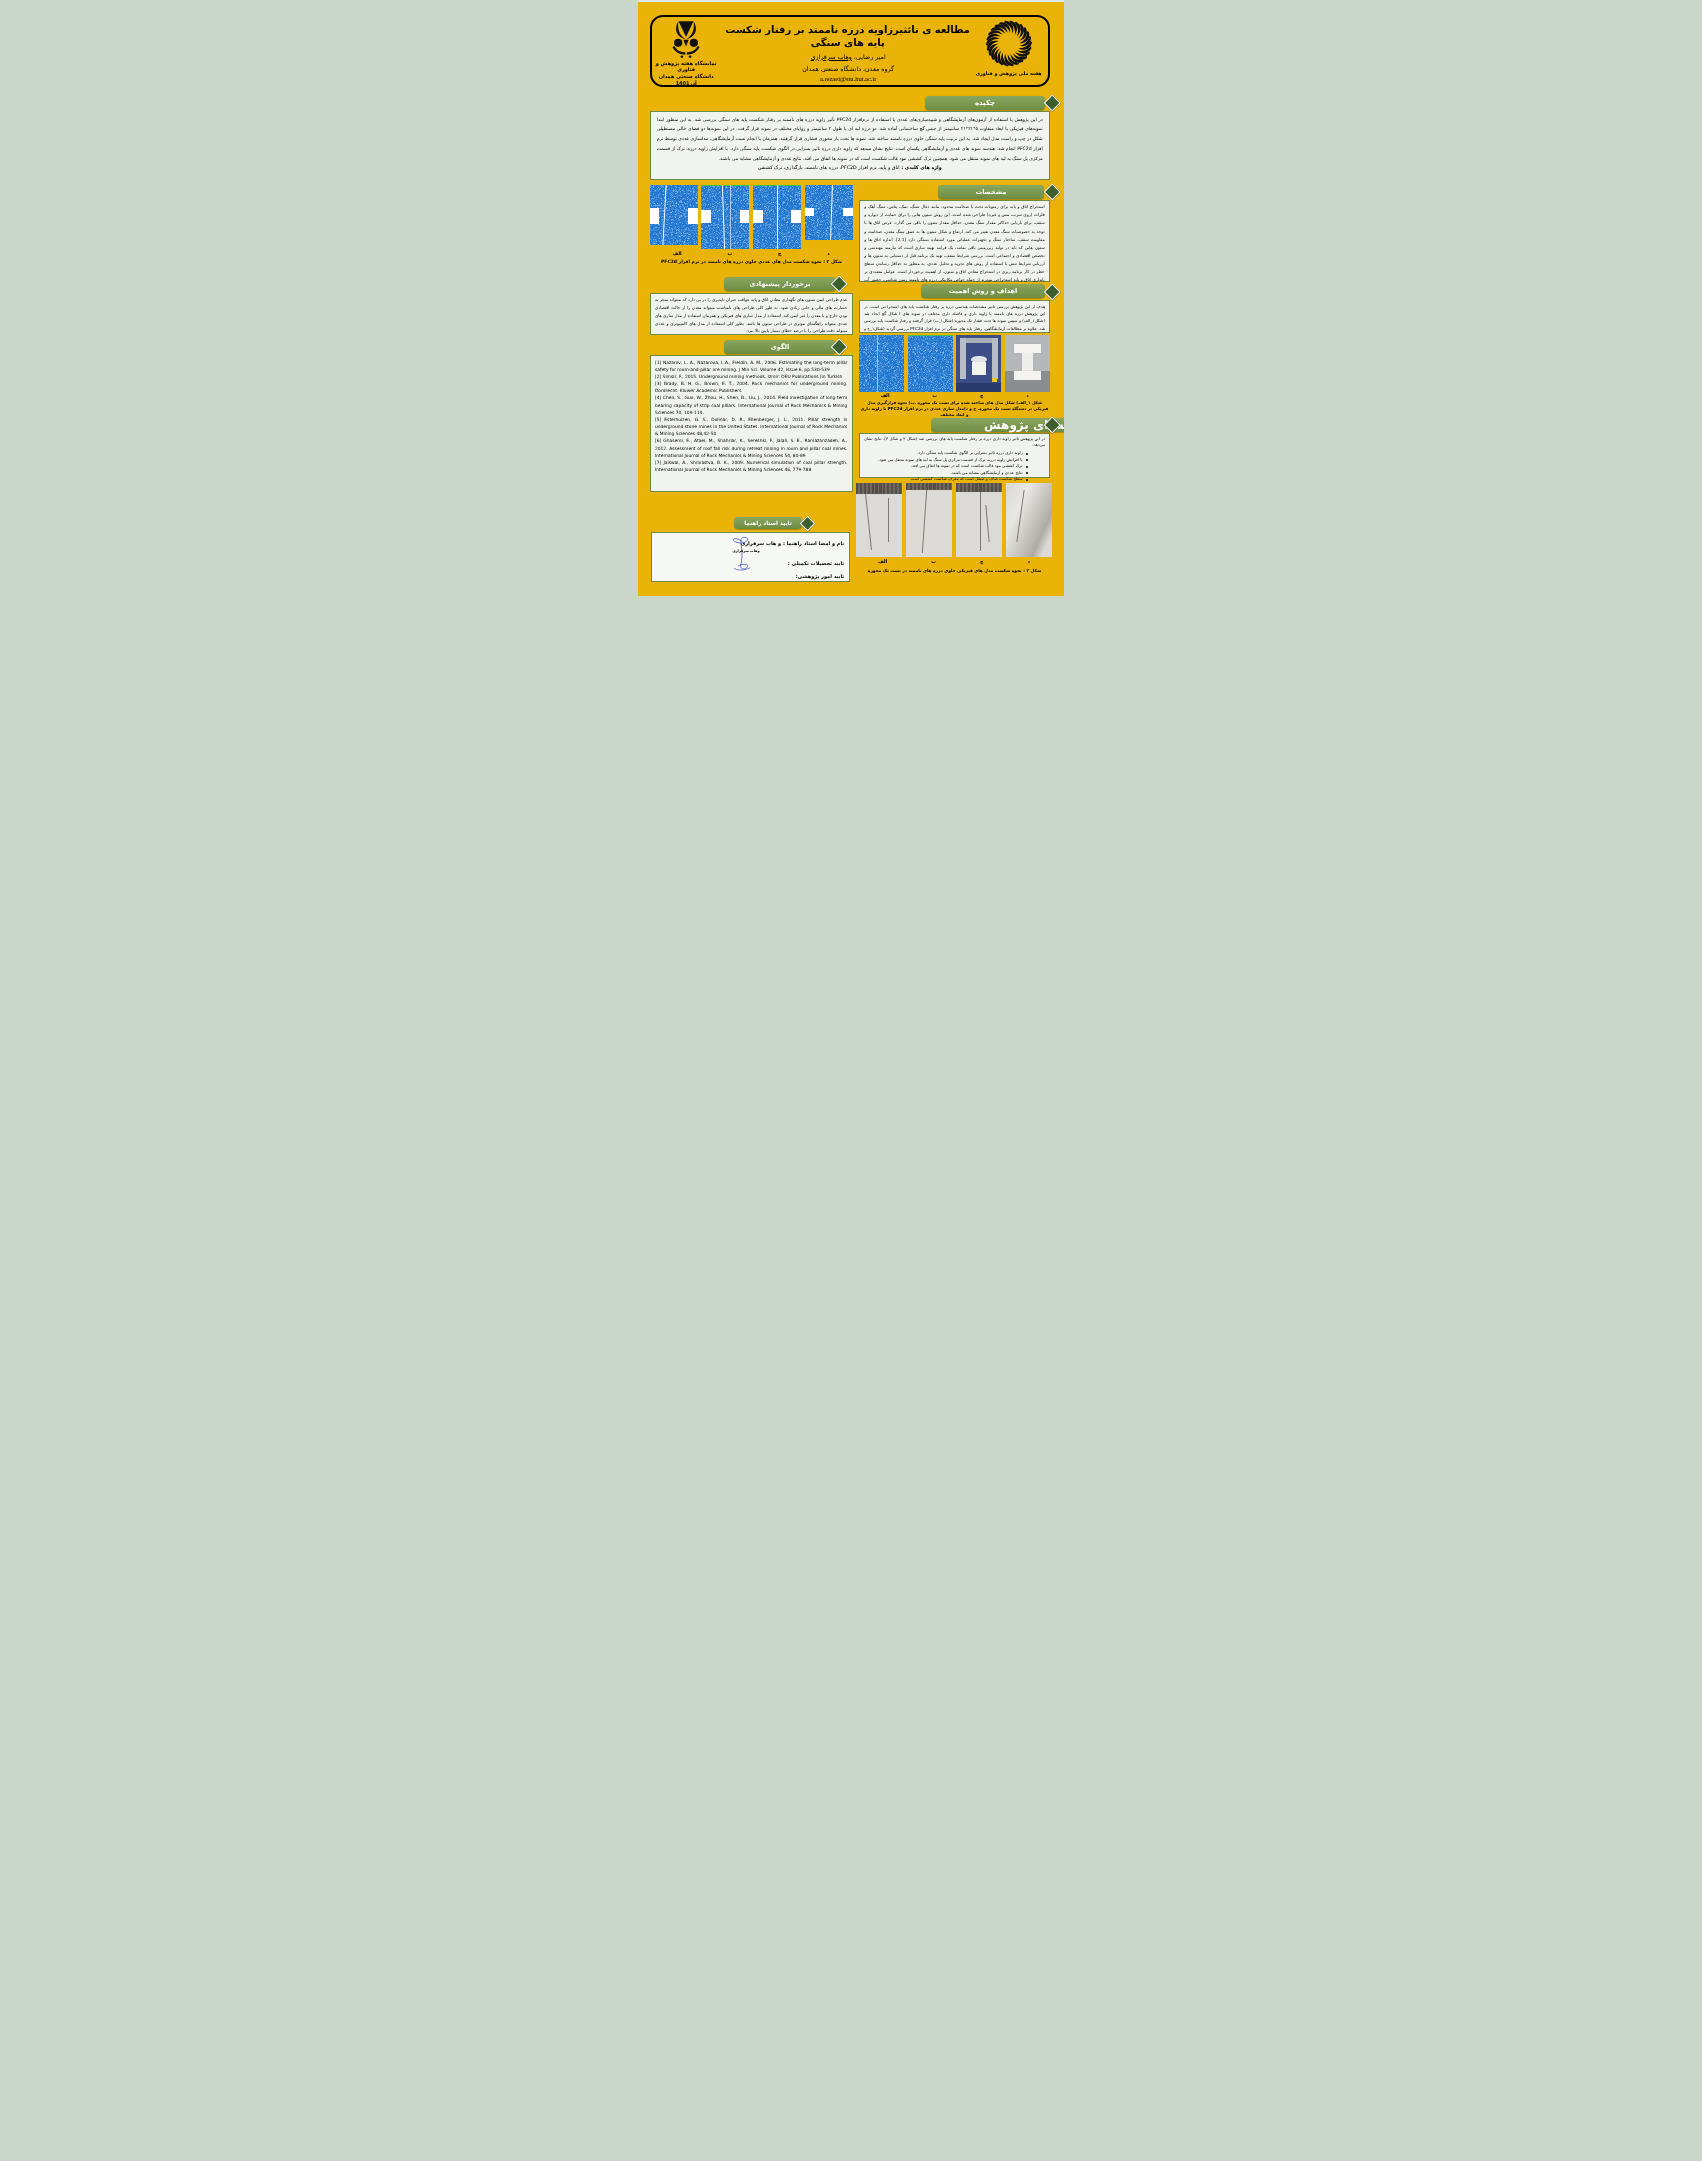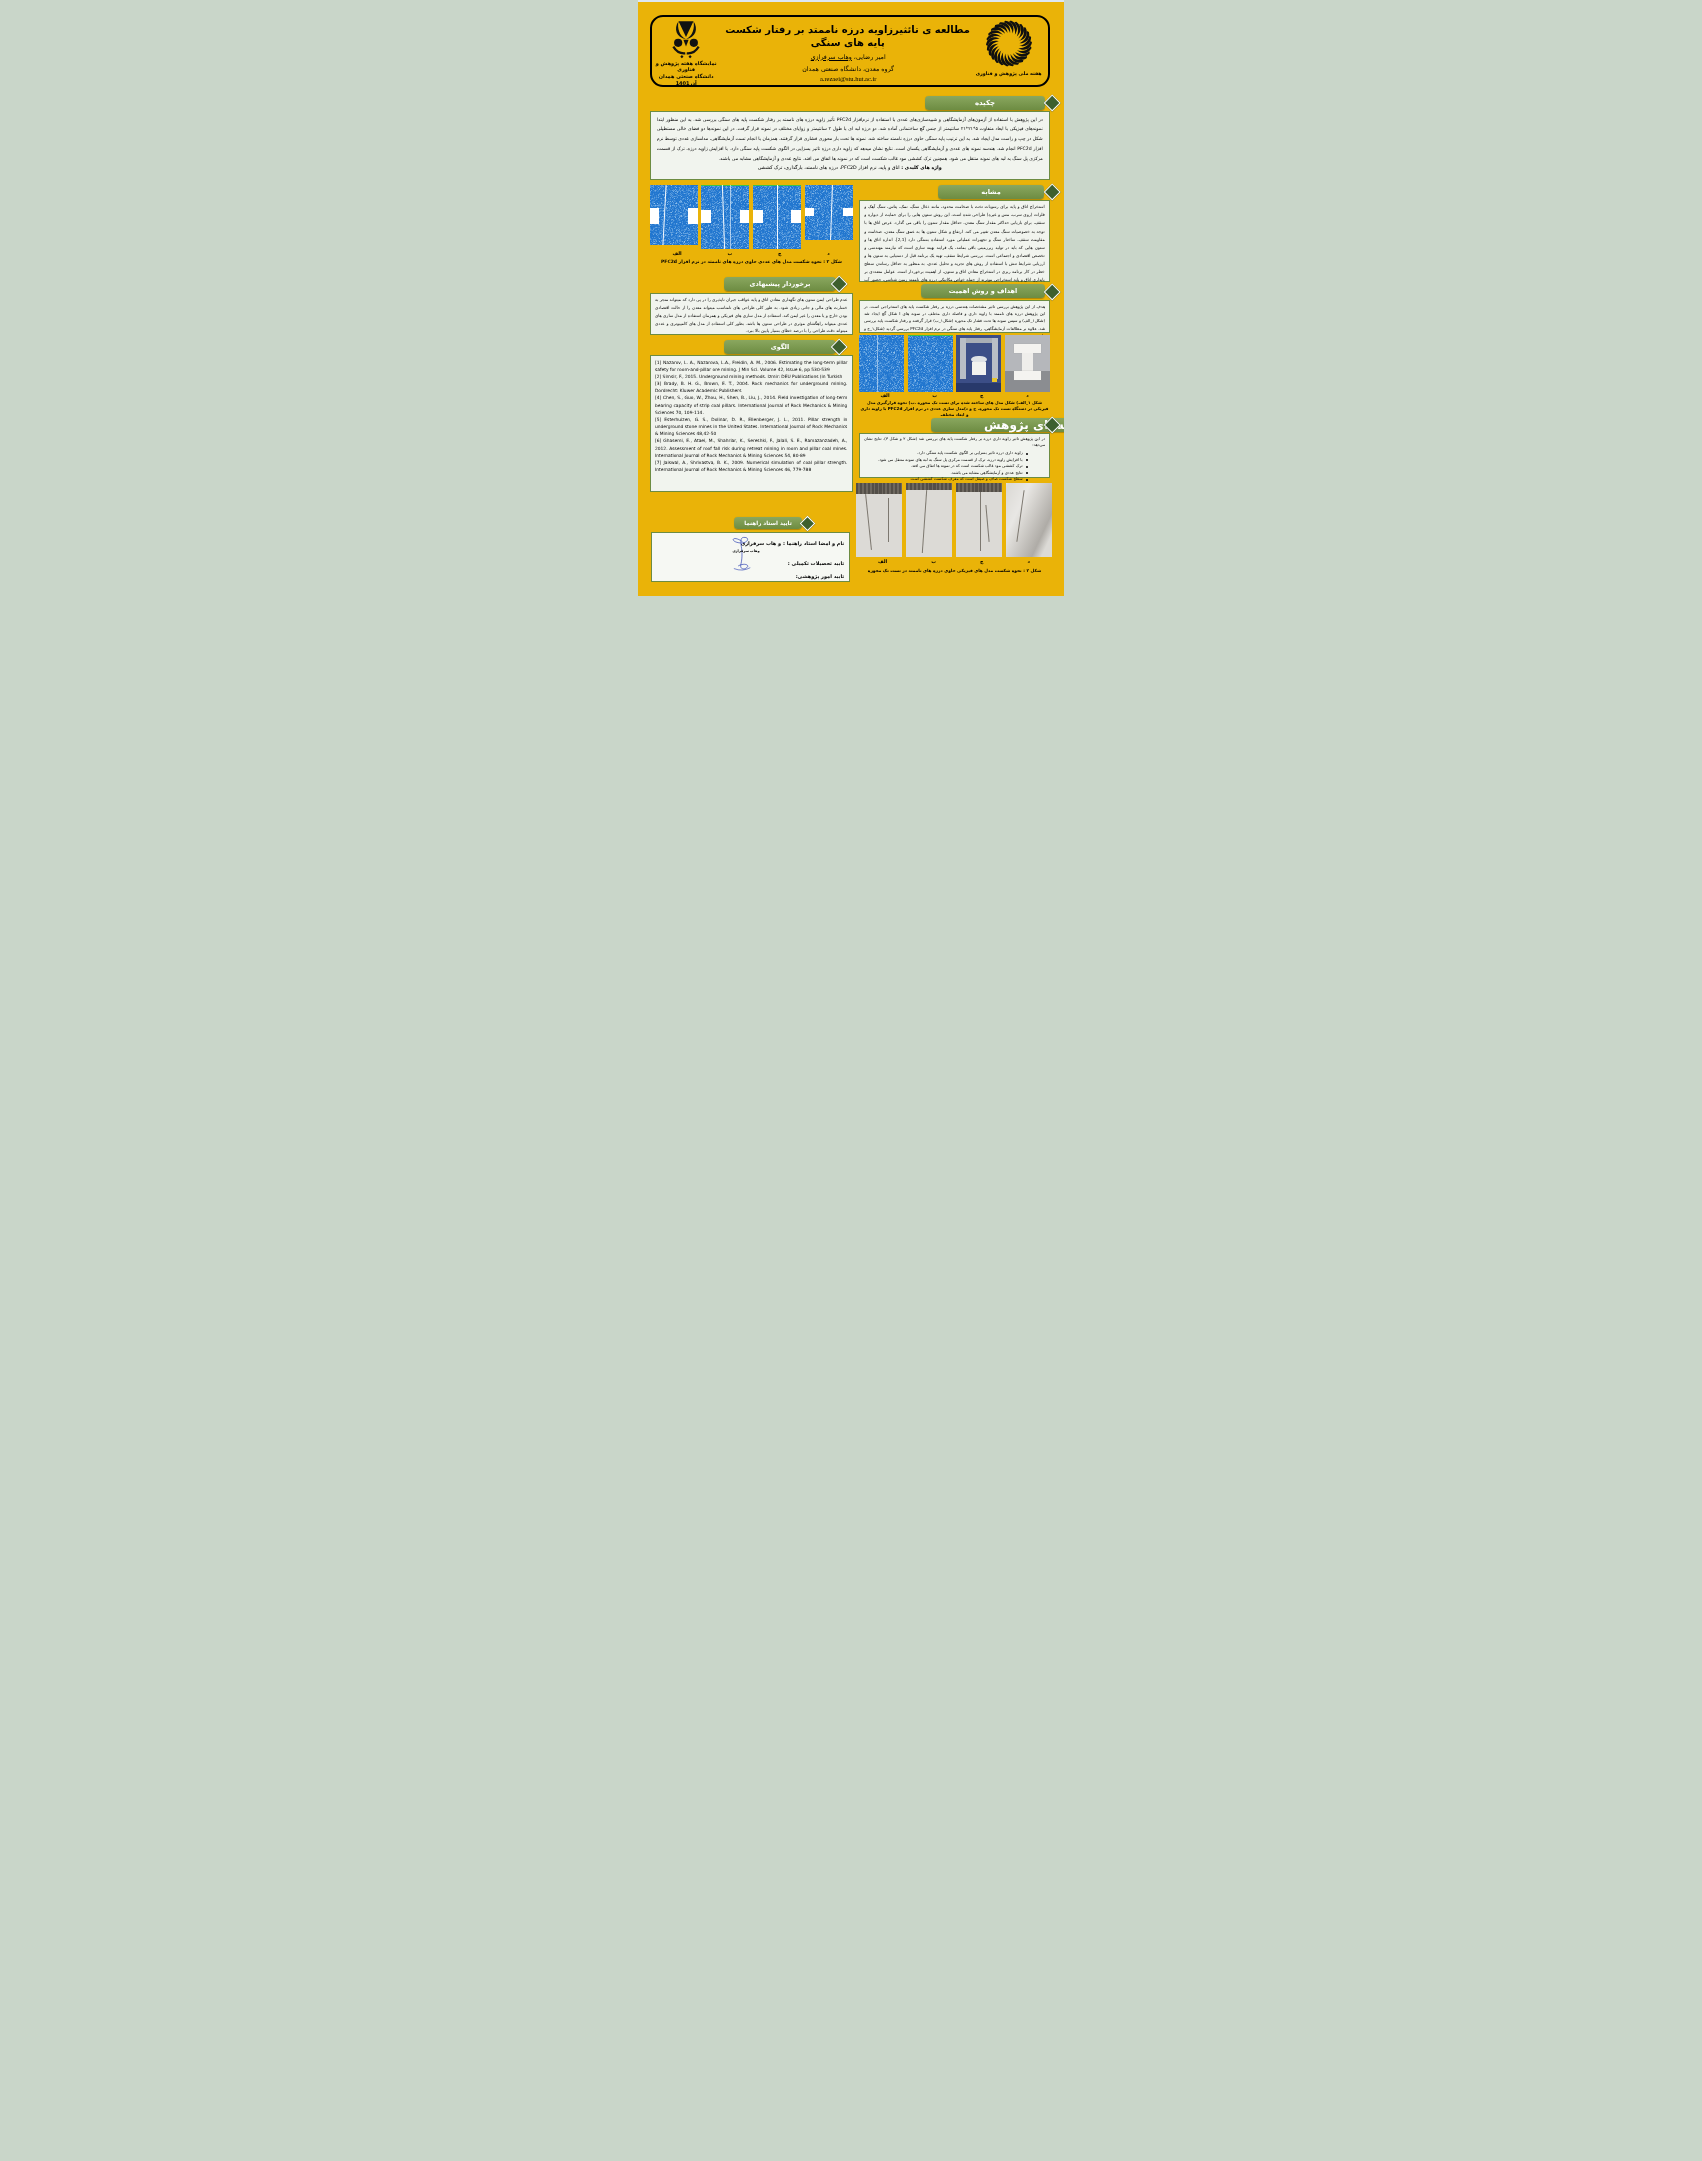--- a/index.html
+++ b/index.html
@@ -260,21 +260,21 @@
   </div>
   <div class="abs labelrow f3labels">
     <span>الف</span>
     <span>ب</span>
     <span>ج</span>
     <span>د</span>
   </div>
   <div class="abs figcap f3cap">شکل ۳ : نحوه شکست مدل های عددی حاوی درزه های ناممتد در نرم افزار PFC2d</div>
 
   <div class="abs secbar bar-intro">
-    <span>مشابه</span>
+    <span>مشخصات</span>
     </div>
   <div class="abs diamond dia-intro"></div>
   <div class="abs box box-intro">
     <div class="fa intro-body">استخراج اتاق و پایه برای رسوبات تخت با ضخامت محدود، مانند ذغال سنگ، نمک، پتاس، سنگ آهک و فلزات (روی سرب، مس و غیره) طراحی شده است. این روش ستون هایی را برای حمایت از دیواره و سقف، برای بازیابی حداکثر مقدار سنگ معدن، حداقل مقدار ستون را باقی می گذارد. عرض اتاق ها با توجه به خصوصیات سنگ معدن تغییر می کند. ارتفاع و شکل ستون ها به عمق سنگ معدن، ضخامت و مقاومت سقف، ساختار سنگ و تجهیزات عملیاتی مورد استفاده بستگی دارد [2,1]. اندازه اتاق ها و ستون هایی که باید در تولید زیرزمینی باقی بمانند، یک فرایند بهینه سازی است که نیازمند مهندسی و تخصص اقتصادی و اجتماعی است. بررسی شرایط سقف، تهیه یک برنامه قبل از دستیابی به ستون ها و ارزیابی شرایط تنش با استفاده از روش های تجزیه و تحلیل عددی، به منظور به حداقل رساندن سطح خطر در کار برنامه ریزی در استخراج معادن اتاق و ستون، از اهمیت برخوردار است. عوامل متعددی بر پایداری اتاق و پایه استخراجی موثرند از جمله خواص مکانیکی درزه های ناممتد زمین شناسی، حضور آب و تاثیر مقیاس و .... [7,6,5,4,3].</div>
   </div>
 
   <div class="abs secbar bar-strat">
     <span>برخوردار پیشنهادی</span>
     </div>
   <div class="abs diamond dia-strat"></div>

